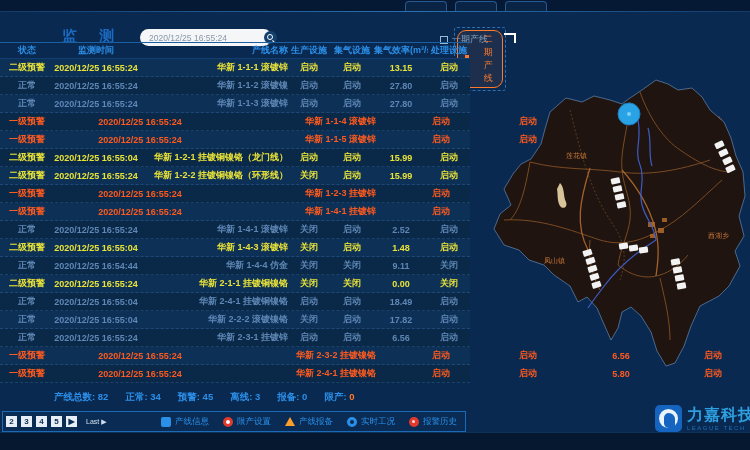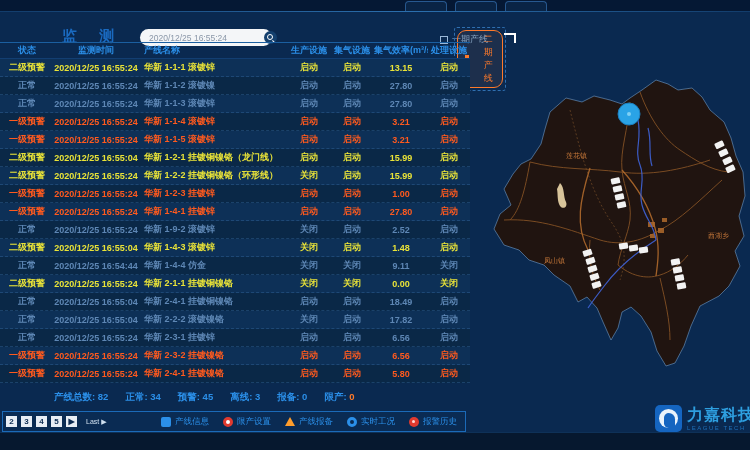--- a/index.html
+++ b/index.html
@@ -28,27 +28,27 @@
   .phase2wrap { position:absolute; left:418px; top:6px; border:1px dashed #2f6fb0; padding:2px; border-radius:3px; }
   .phase2 { display:flex; align-items:center; gap:12px; font-size:9px; color:#ff7a2a; border:1px solid #ff7a2a; border-radius:9px; padding:2px 7px; background:rgba(255,122,42,.08); cursor:pointer;text-align:center; }
   .cb-on { width:8px; height:8px; background:#ff7a2a; border:1px solid #ff7a2a; display:inline-block; }
   .corner { position:absolute; left:468px; top:12px; width:12px; height:10px; border-top:2px solid #fff; border-right:2px solid #fff; }
 
   
   .panel { position:absolute; left:0; top:42px; width:470px; }
   .thead, .trow { display:grid; grid-template-columns:54px 84px 150px 42px 44px 54px 42px; align-items:center; }
   .thead { height:17px; border-top:1px solid #1b5fa0; border-bottom:1px solid #123e72; color:#2b8fe8; font-weight:bold; font-size:9px; }
   .hc, .tc { text-align:center; white-space:nowrap; overflow:hidden; }
-  .c2 { text-align:left; padding-left:6px; }
+  .c2 { text-align:right; padding-left:6px; }
   .tbody { width:470px; }
   .trow { height:18px; font-size:9px; font-weight:bold; border-bottom:1px dashed rgba(70,130,190,.30); cursor:pointer; }
   .trow:nth-child(odd) { background:#0d3057; }
   .trow:nth-child(even) { background:#0a2847; }
   .trow.n  { color:#5e87b5; }
-  .trow.l1 { color:#ff5a1e; }
+  .trow.l1 { color:#ff5a1e;gap:44px; }
   .trow.l2 { color:#e9e338; }
 
   
   .summary { position:absolute; left:0; top:386px; width:470px; height:22px; display:flex; align-items:center; gap:17px; padding-left:54px; color:#2b8fe8; font-size:9.5px; font-weight:bold; }
   .sum-val.accent { color:#ff7a2a; }
 
   
   .bottombar { position:absolute; left:2px; top:411px; width:464px; height:21px; border:1px solid #1b6ab8; background:#0a2b53; display:flex; align-items:center; justify-content:space-between; padding:0 8px 0 3px; }
   .pager { display:flex; align-items:center; gap:4px; }
   .page { width:11px; height:11px; background:#e8eef5; color:#0a2950; font-size:8px; font-weight:bold; display:flex; align-items:center; justify-content:center; cursor:pointer; }
@@ -194,21 +194,21 @@
         <div class="tc c1">2020/12/25 16:55:24</div>
         <div class="tc c2">华新 1-4-1 挂镀锌</div>
         <div class="tc c3">启动</div>
         <div class="tc c4">启动</div>
         <div class="tc c5">27.80</div>
         <div class="tc c6">启动</div>
       </div>
       <div class="trow n">
         <div class="tc c0">正常</div>
         <div class="tc c1">2020/12/25 16:55:24</div>
-        <div class="tc c2">华新 1-9-2 滚镀锌</div>
+        <div class="tc c2">华新 1-4-1 滚镀锌</div>
         <div class="tc c3">关闭</div>
         <div class="tc c4">启动</div>
         <div class="tc c5">2.52</div>
         <div class="tc c6">启动</div>
       </div>
       <div class="trow l2">
         <div class="tc c0">二级预警</div>
         <div class="tc c1">2020/12/25 16:55:04</div>
         <div class="tc c2">华新 1-4-3 滚镀锌</div>
         <div class="tc c3">关闭</div>

